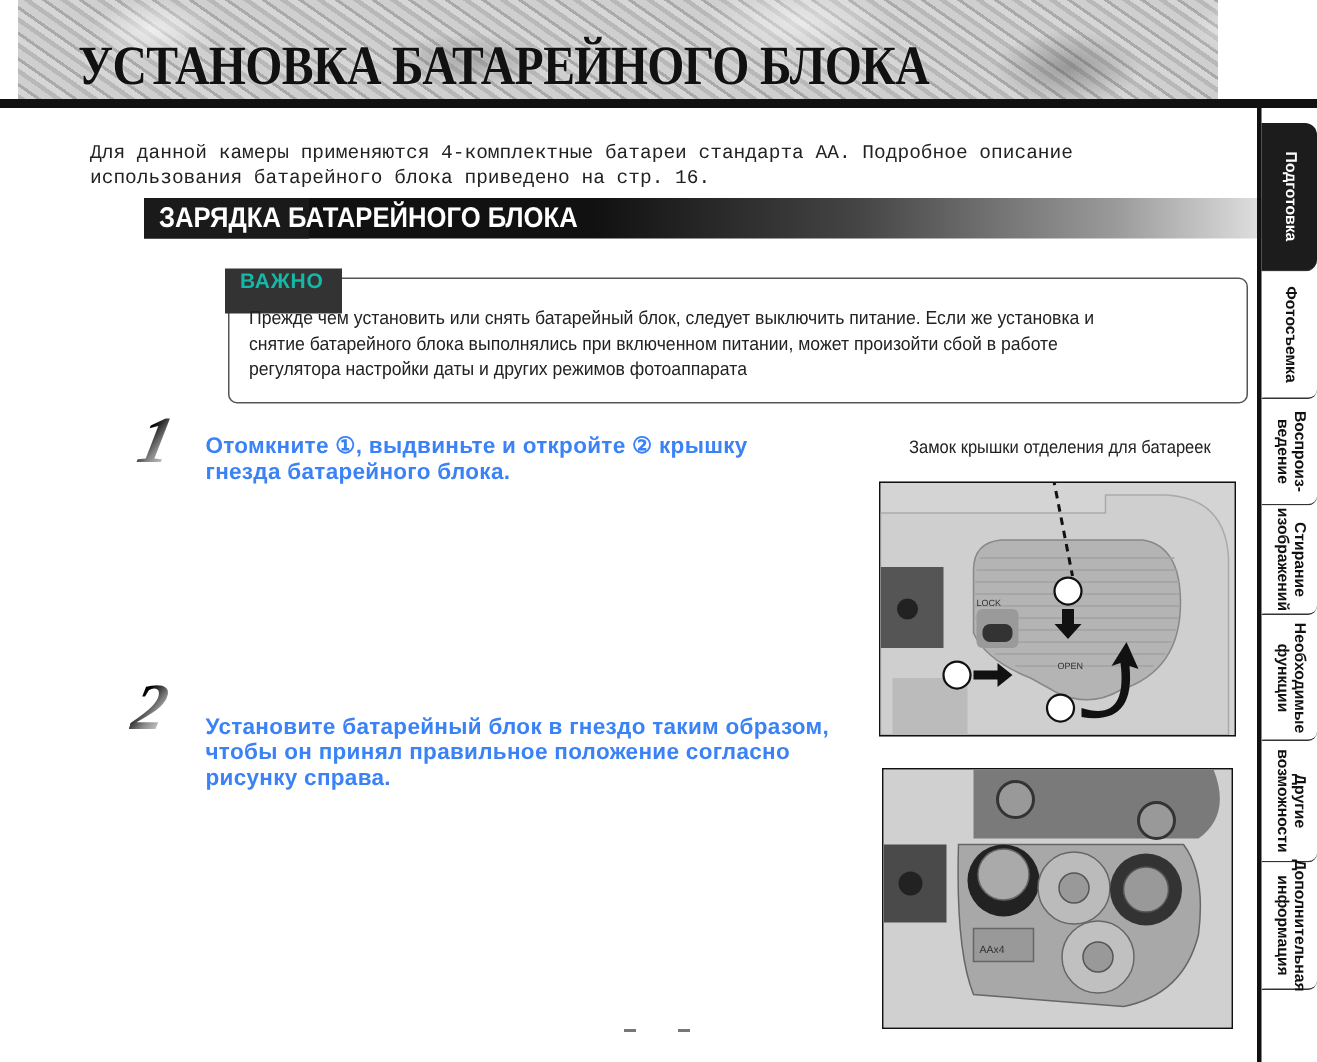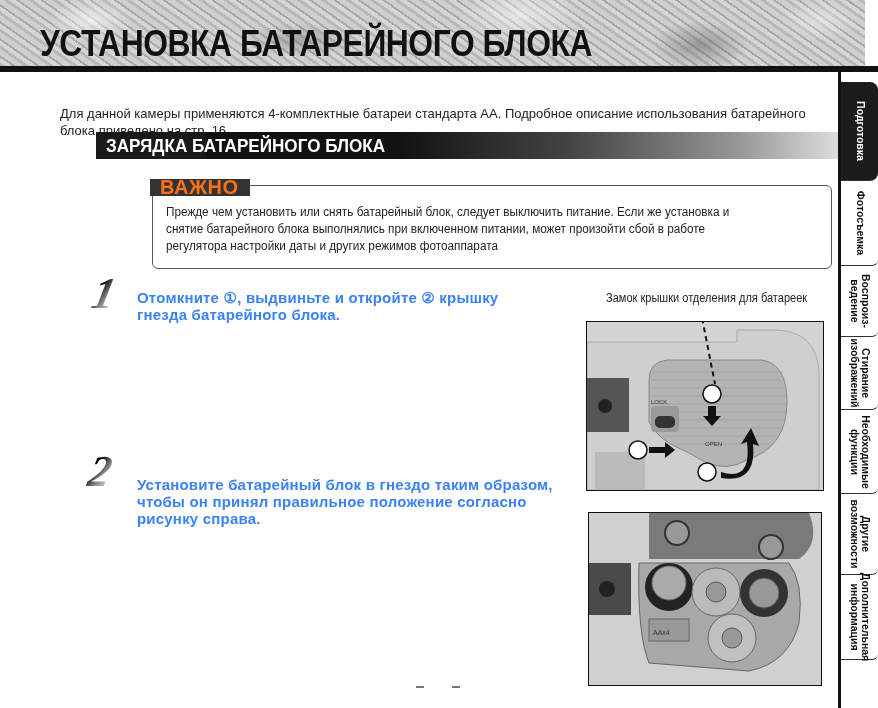--- a/index.html
+++ b/index.html
@@ -1,45 +1,45 @@
 <!DOCTYPE html>
 <html><head>
 <meta charset="utf-8">
 <style>
   html, body { margin:0; padding:0; }
   body { width:878px; height:708px; position:relative; overflow:hidden; background:#fff;
          font-family:"Liberation Sans", sans-serif; color:#111; }
 
   
-  .header { position:absolute; left:0; top:0; width:865px; height:66px; overflow:hidden;
+  .header { position:absolute; left:12px; top:0; width:800px; height:66px; overflow:hidden;
     background:
       radial-gradient(ellipse 60px 30px at 90px 20px, rgba(255,255,255,.6), transparent 70%),
       radial-gradient(ellipse 80px 25px at 300px 40px, rgba(90,90,90,.35), transparent 70%),
       radial-gradient(ellipse 90px 40px at 520px 15px, rgba(255,255,255,.5), transparent 70%),
       radial-gradient(ellipse 70px 35px at 700px 45px, rgba(70,70,70,.4), transparent 70%),
       radial-gradient(ellipse 60px 30px at 820px 20px, rgba(255,255,255,.4), transparent 70%),
       repeating-linear-gradient(35deg, #b8b8b8 0 3px, #d6d6d6 3px 7px, #a9a9a9 7px 9px, #cfcfcf 9px 14px),
-      #c4c4c4; }
+      #c4c4c4; font-family: Liberation Serif, serif; }
   .header-title { position:absolute; left:40px; top:23px; font-size:37px; font-weight:bold;
     letter-spacing:-0.5px; color:#111; transform:scaleX(0.86); transform-origin:left center;
     white-space:nowrap; text-shadow:0 0 2px rgba(255,255,255,.5); }
   .header-rule { position:absolute; left:0; top:66px; width:878px; height:6px; background:#111; }
 
-  .intro { position:absolute; left:60px; top:105px; width:760px; font-size:13px; line-height:17px; color:#222; }
+  .intro { position:absolute; left:60px; top:93px; width:760px; font-size:13px; line-height:17px; color:#222;font-family:Liberation Mono, monospace; }
 
   .section-bar { position:absolute; left:48px; top:132px; width:790px; height:27px;
     background:linear-gradient(to right, #111 0%, #111 38%, #444 60%, #9a9a9a 82%, #fff 100%);margin-left:48px; }
   .section-bar .lead { position:absolute; left:0; top:0; width:110px; height:27px; background:#1a1a1a; }
   .section-title { position:absolute; left:10px; top:3px; color:#fff; font-size:19px; font-weight:bold;
     white-space:nowrap; transform:scaleX(0.9); transform-origin:left center; }
 
   .notice { position:absolute; left:152px; top:185px; width:678px; height:82px;
     border:1px solid #555; border-radius:0 6px 6px 6px; }
-  .notice-tag { position:absolute; left:150px; top:179px; height:17px; padding:0 12px 0 10px;
-    background:#333; color:#f97316; font-weight:bold; font-size:20px; line-height:17px; letter-spacing:0.5px; }
+  .notice-tag { position:absolute; left:150px; top:179px; height:30px; padding:0 12px 0 10px;
+    background:#333; color:#14b8a6; font-weight:bold; font-size:14px; line-height:17px; letter-spacing:0.5px; }
   .notice-text { position:absolute; left:166px; top:204px; width:640px; font-size:12.5px; line-height:17px; color:#222;
     transform:scaleX(0.94); transform-origin:left top; }
 
   .step-num { position:absolute; font-size:44px; font-weight:bold; font-style:italic; color:#222;
     font-family:"Liberation Serif", serif;
     background:linear-gradient(120deg,#000 30%,#888 60%,#ddd 90%); -webkit-background-clip:text; background-clip:text;
     -webkit-text-fill-color:transparent; transform:skewX(-12deg); }
   .step-text { position:absolute; font-size:15px; font-weight:bold; line-height:17px; color:#3b82f6; letter-spacing:0.2px; }
 
   .callout { position:absolute; left:606px; top:291px; font-size:12px; color:#222; white-space:nowrap;

